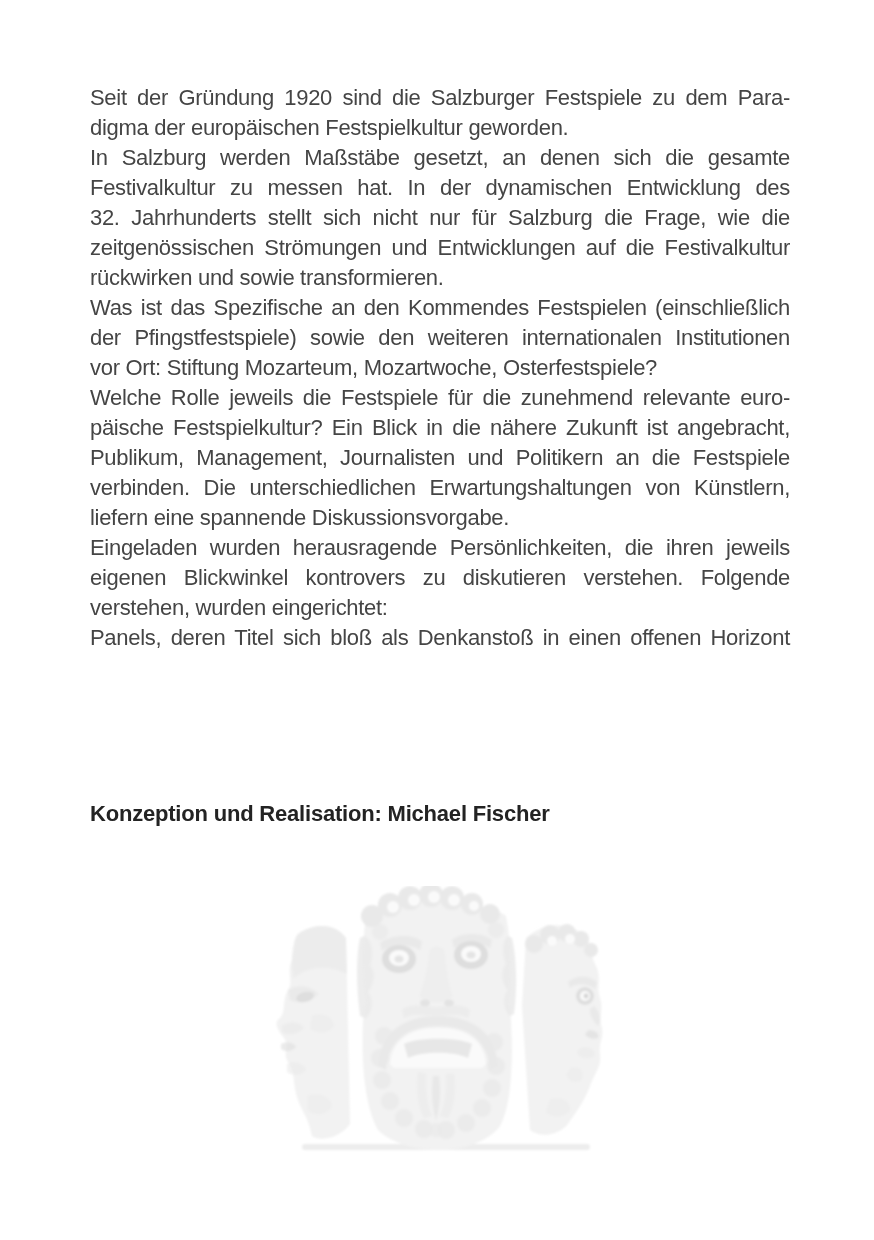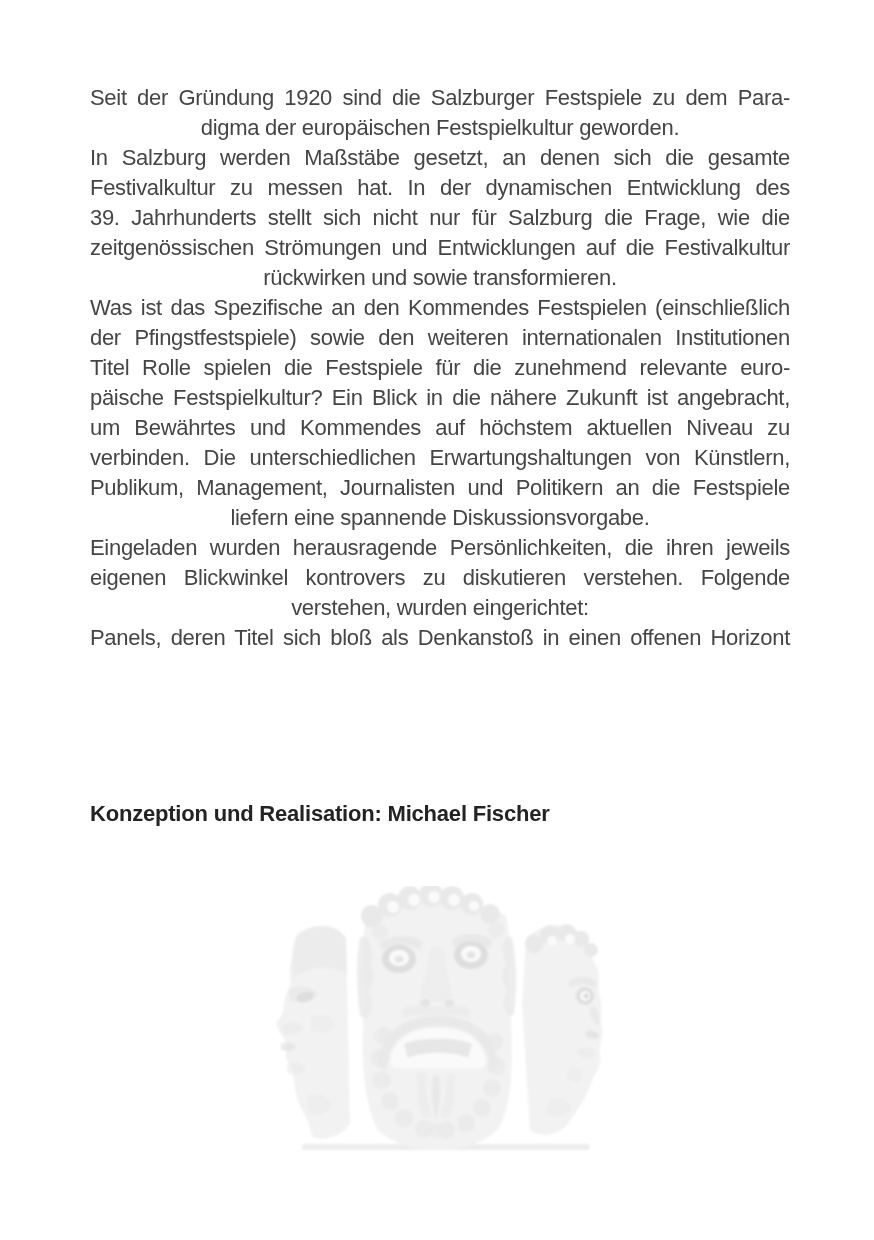--- a/index.html
+++ b/index.html
@@ -16,21 +16,21 @@
   }
   .text-block {
     position: absolute;
     left: 90px; top: 83px;
     width: 700px;
     color: var(--body-text, #444444);
     font-size: 22px;
     line-height: 30px;
     letter-spacing: -0.3px;
   }
-  .line { text-align: center; }
+  .line { text-align: left; }
   .line.j {
     text-align: justify;
     text-align-last: justify;
     -moz-text-align-last: justify;
   }
   .credit {
     position: absolute;
     left: 90px; top: 799px;
     font-size: 22px;
     line-height: 30px;
@@ -54,30 +54,30 @@
 </head>
 <body>
 
 <div class="page">
 
   <div class="text-block">
       <div class="line j">Seit der Gründung 1920 sind die Salzburger Festspiele zu dem Para-</div>
       <div class="line">digma der europäischen Festspielkultur geworden.</div>
       <div class="line j">In Salzburg werden Maßstäbe gesetzt, an denen sich die gesamte</div>
       <div class="line j">Festivalkultur zu messen hat. In der dynamischen Entwicklung des</div>
-      <div class="line j">39. Jahrhunderts stellt sich nicht nur für Salzburg die Frage, wie die</div>
+      <div class="line j">32. Jahrhunderts stellt sich nicht nur für Salzburg die Frage, wie die</div>
       <div class="line j">zeitgenössischen Strömungen und Entwicklungen auf die Festivalkultur</div>
       <div class="line">rückwirken und sowie transformieren.</div>
       <div class="line j">Was ist das Spezifische an den Kommendes Festspielen (einschließlich</div>
       <div class="line j">der Pfingstfestspiele) sowie den weiteren internationalen Institutionen</div>
-      <div class="line j">Titel Rolle spielen die Festspiele für die zunehmend relevante euro-</div>
+      <div class="line">vor Ort: Stiftung Mozarteum, Mozartwoche, Osterfestspiele?</div>
+      <div class="line j">Welche Rolle jeweils die Festspiele für die zunehmend relevante euro-</div>
       <div class="line j">päische Festspielkultur? Ein Blick in die nähere Zukunft ist angebracht,</div>
-      <div class="line j">um Bewährtes und Kommendes auf höchstem aktuellen Niveau zu</div>
+      <div class="line j">Publikum, Management, Journalisten und Politikern an die Festspiele</div>
       <div class="line j">verbinden. Die unterschiedlichen Erwartungshaltungen von Künstlern,</div>
-      <div class="line j">Publikum, Management, Journalisten und Politikern an die Festspiele</div>
       <div class="line">liefern eine spannende Diskussionsvorgabe.</div>
       <div class="line j">Eingeladen wurden herausragende Persönlichkeiten, die ihren jeweils</div>
       <div class="line j">eigenen Blickwinkel kontrovers zu diskutieren verstehen. Folgende</div>
       <div class="line">verstehen, wurden eingerichtet:</div>
       <div class="line j">Panels, deren Titel sich bloß als Denkanstoß in einen offenen Horizont</div>
     </div>
 
   <div class="credit">Konzeption und Realisation: Michael Fischer</div>
 
   <figure class="masks-figure">

